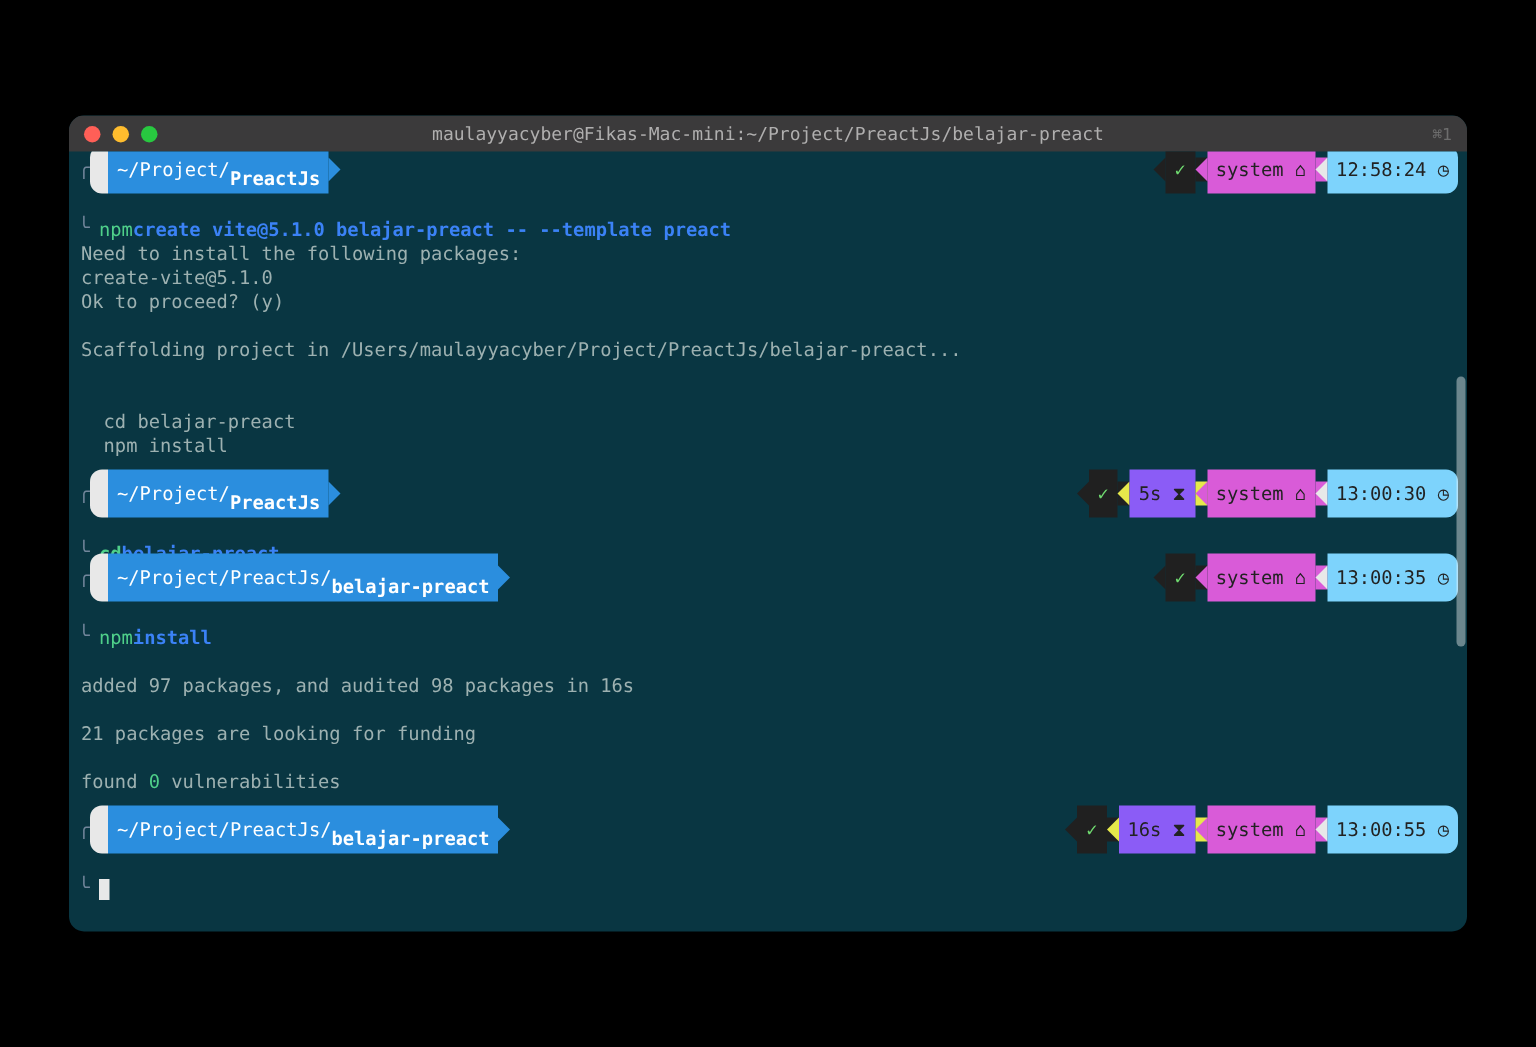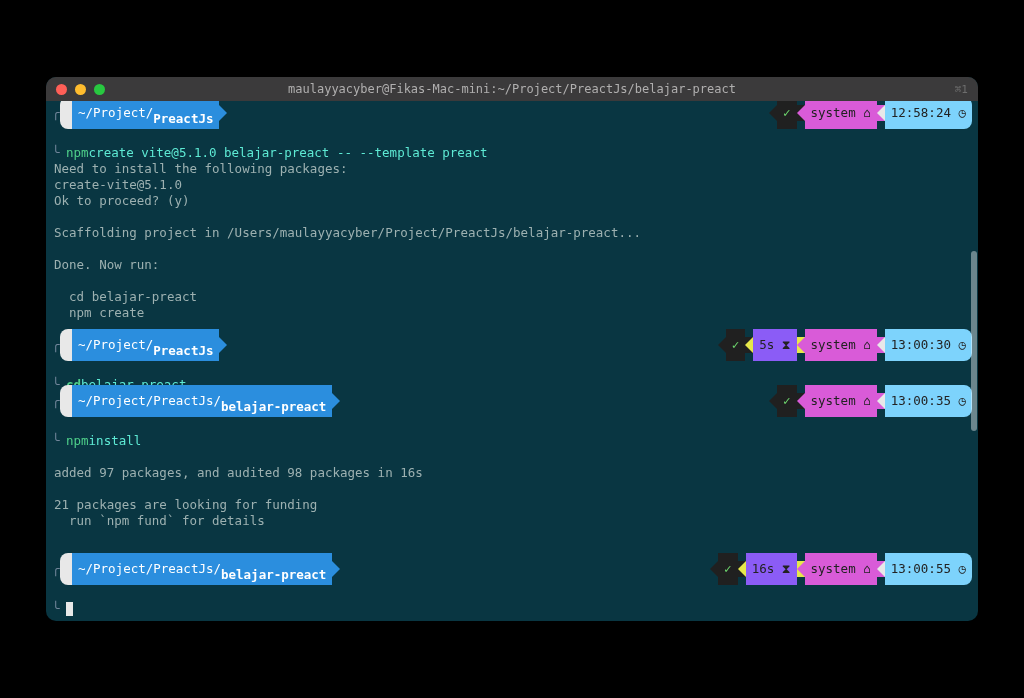--- a/index.html
+++ b/index.html
@@ -83,21 +83,21 @@
 .arr-before-sys { border-right: 8px solid #d95bd8; }
 .arr-before-sys.with-dur { background: #e6e84b; }
 .arr-before-sys.no-dur { background: #202020; }
 .s-sys { background: #d95bd8; color: #222; }
 .arr-before-time { border-right: 8px solid #e8e8e8; background: #d95bd8; }
 .s-time { background: #7dd3fc; color: #222; border-radius: 0 8px 8px 0; }
 
 .cmd-line { padding-left: 14px; margin-top: 24px; }
 .npm { color: #4fd08a; }
 .cd { color: #4fd08a; font-weight: bold; }
-.cmdtext { color: #5eead4; }
+.cmdtext { color: #3b82f6; font-weight: bold; }
 .underline { text-decoration: underline; }
 
 .zero { color: #4fd08a; }
 
 .caret {
   display: inline-block;
   width: 7px; height: 14px;
   background: #e8e8e8;
   vertical-align: middle;
 }
@@ -153,24 +153,23 @@
       <span class="bracket bracket-cmd" style="margin-left:-14px;width:14px;"></span>
       <span class="npm">npm</span>
         <span class="cmdtext "> create vite@5.1.0 belajar-preact -- --template preact</span>
     </div>
       <div class="row row-output">Need to install the following packages:</div>
       <div class="row row-output">create-vite@5.1.0</div>
       <div class="row row-output">Ok to proceed? (y)</div>
       <div class="row row-output">&nbsp;</div>
       <div class="row row-output">Scaffolding project in /Users/maulayyacyber/Project/PreactJs/belajar-preact...</div>
       <div class="row row-output">&nbsp;</div>
-      <div class="row row-output">Done. Now run:</div>
       <div class="row row-output">&nbsp;</div>
       <div class="row row-output">  cd belajar-preact</div>
-      <div class="row row-output">  npm create</div>
+      <div class="row row-output">  npm install</div>
       <div class="row row-output">&nbsp;</div>
       <div class="row">
 
   <div class="prompt-left">
     <span class="bracket"></span>
     <div class="seg">
       <span class="s-apple"></span>
       <span class="s-path"> ~/Project/<b>PreactJs</b></span>
       <div class="arr-right arr-after-path"></div>
     </div>
@@ -219,22 +218,22 @@
   </div>
       <div class="row cmd-line">
       <span class="bracket bracket-cmd" style="margin-left:-14px;width:14px;"></span>
       <span class="npm">npm</span>
         <span class="cmdtext "> install</span>
     </div>
       <div class="row row-output">&nbsp;</div>
       <div class="row row-output">added 97 packages, and audited 98 packages in 16s</div>
       <div class="row row-output">&nbsp;</div>
       <div class="row row-output">21 packages are looking for funding</div>
-      <div class="row row-output">  run `npm fund` for details</div>
-      <div class="row row-output">&nbsp;</div>
+      <div class="row row-output">&nbsp;</div>
+      <div class="row row-output">found <span class="zero">0</span> vulnerabilities</div>
       <div class="row row-output">&nbsp;</div>
       <div class="row">
 
   <div class="prompt-left">
     <span class="bracket"></span>
     <div class="seg">
       <span class="s-apple"></span>
       <span class="s-path"> ~/Project/PreactJs/<b>belajar-preact</b></span>
       <div class="arr-right arr-after-path"></div>
     </div>

